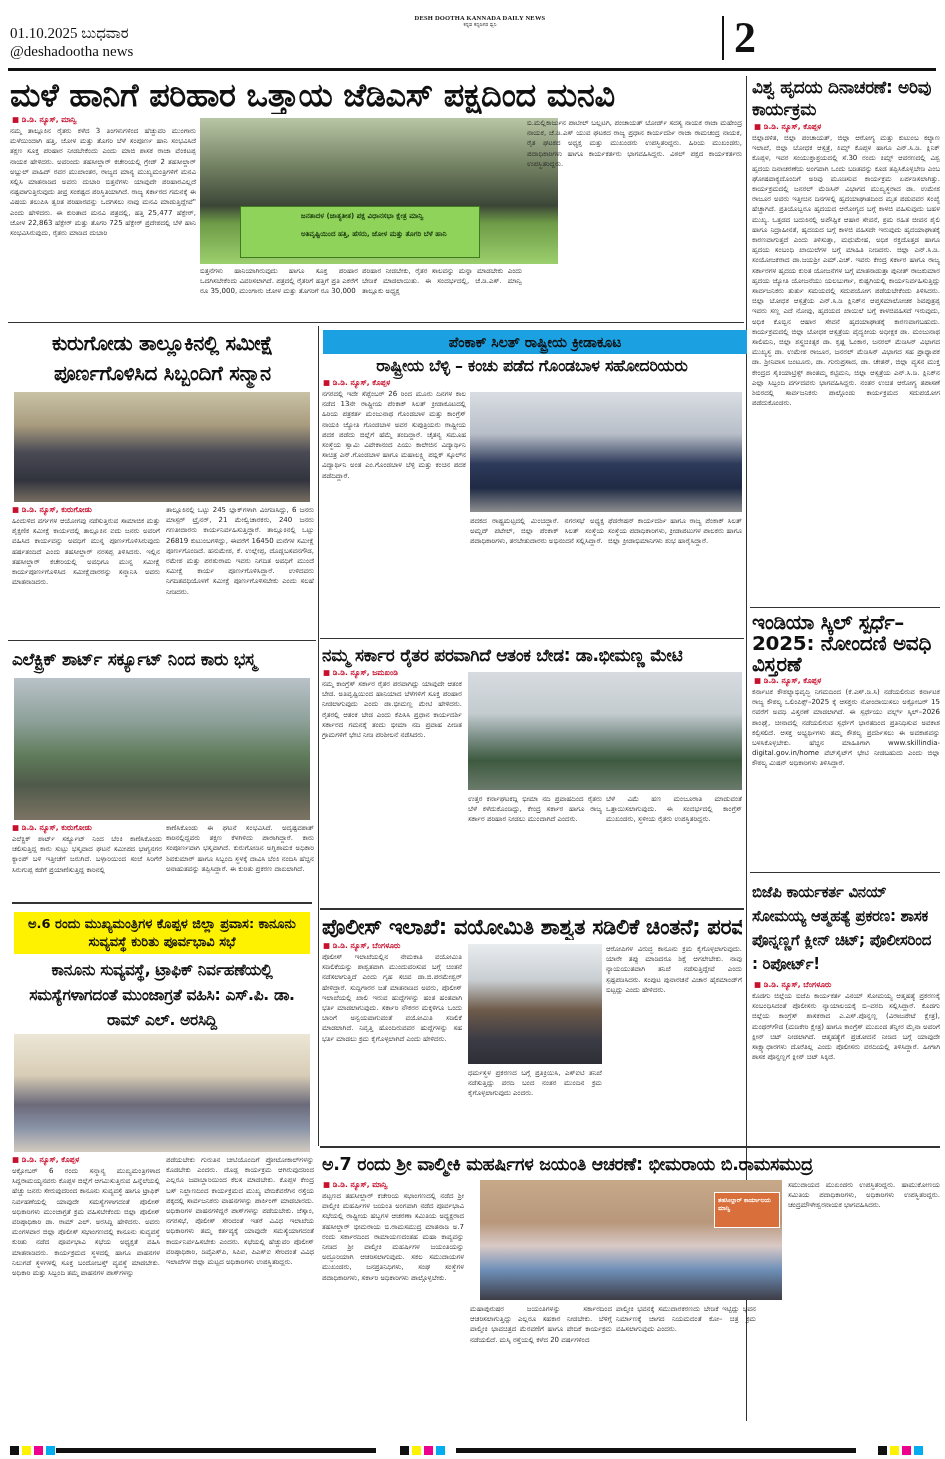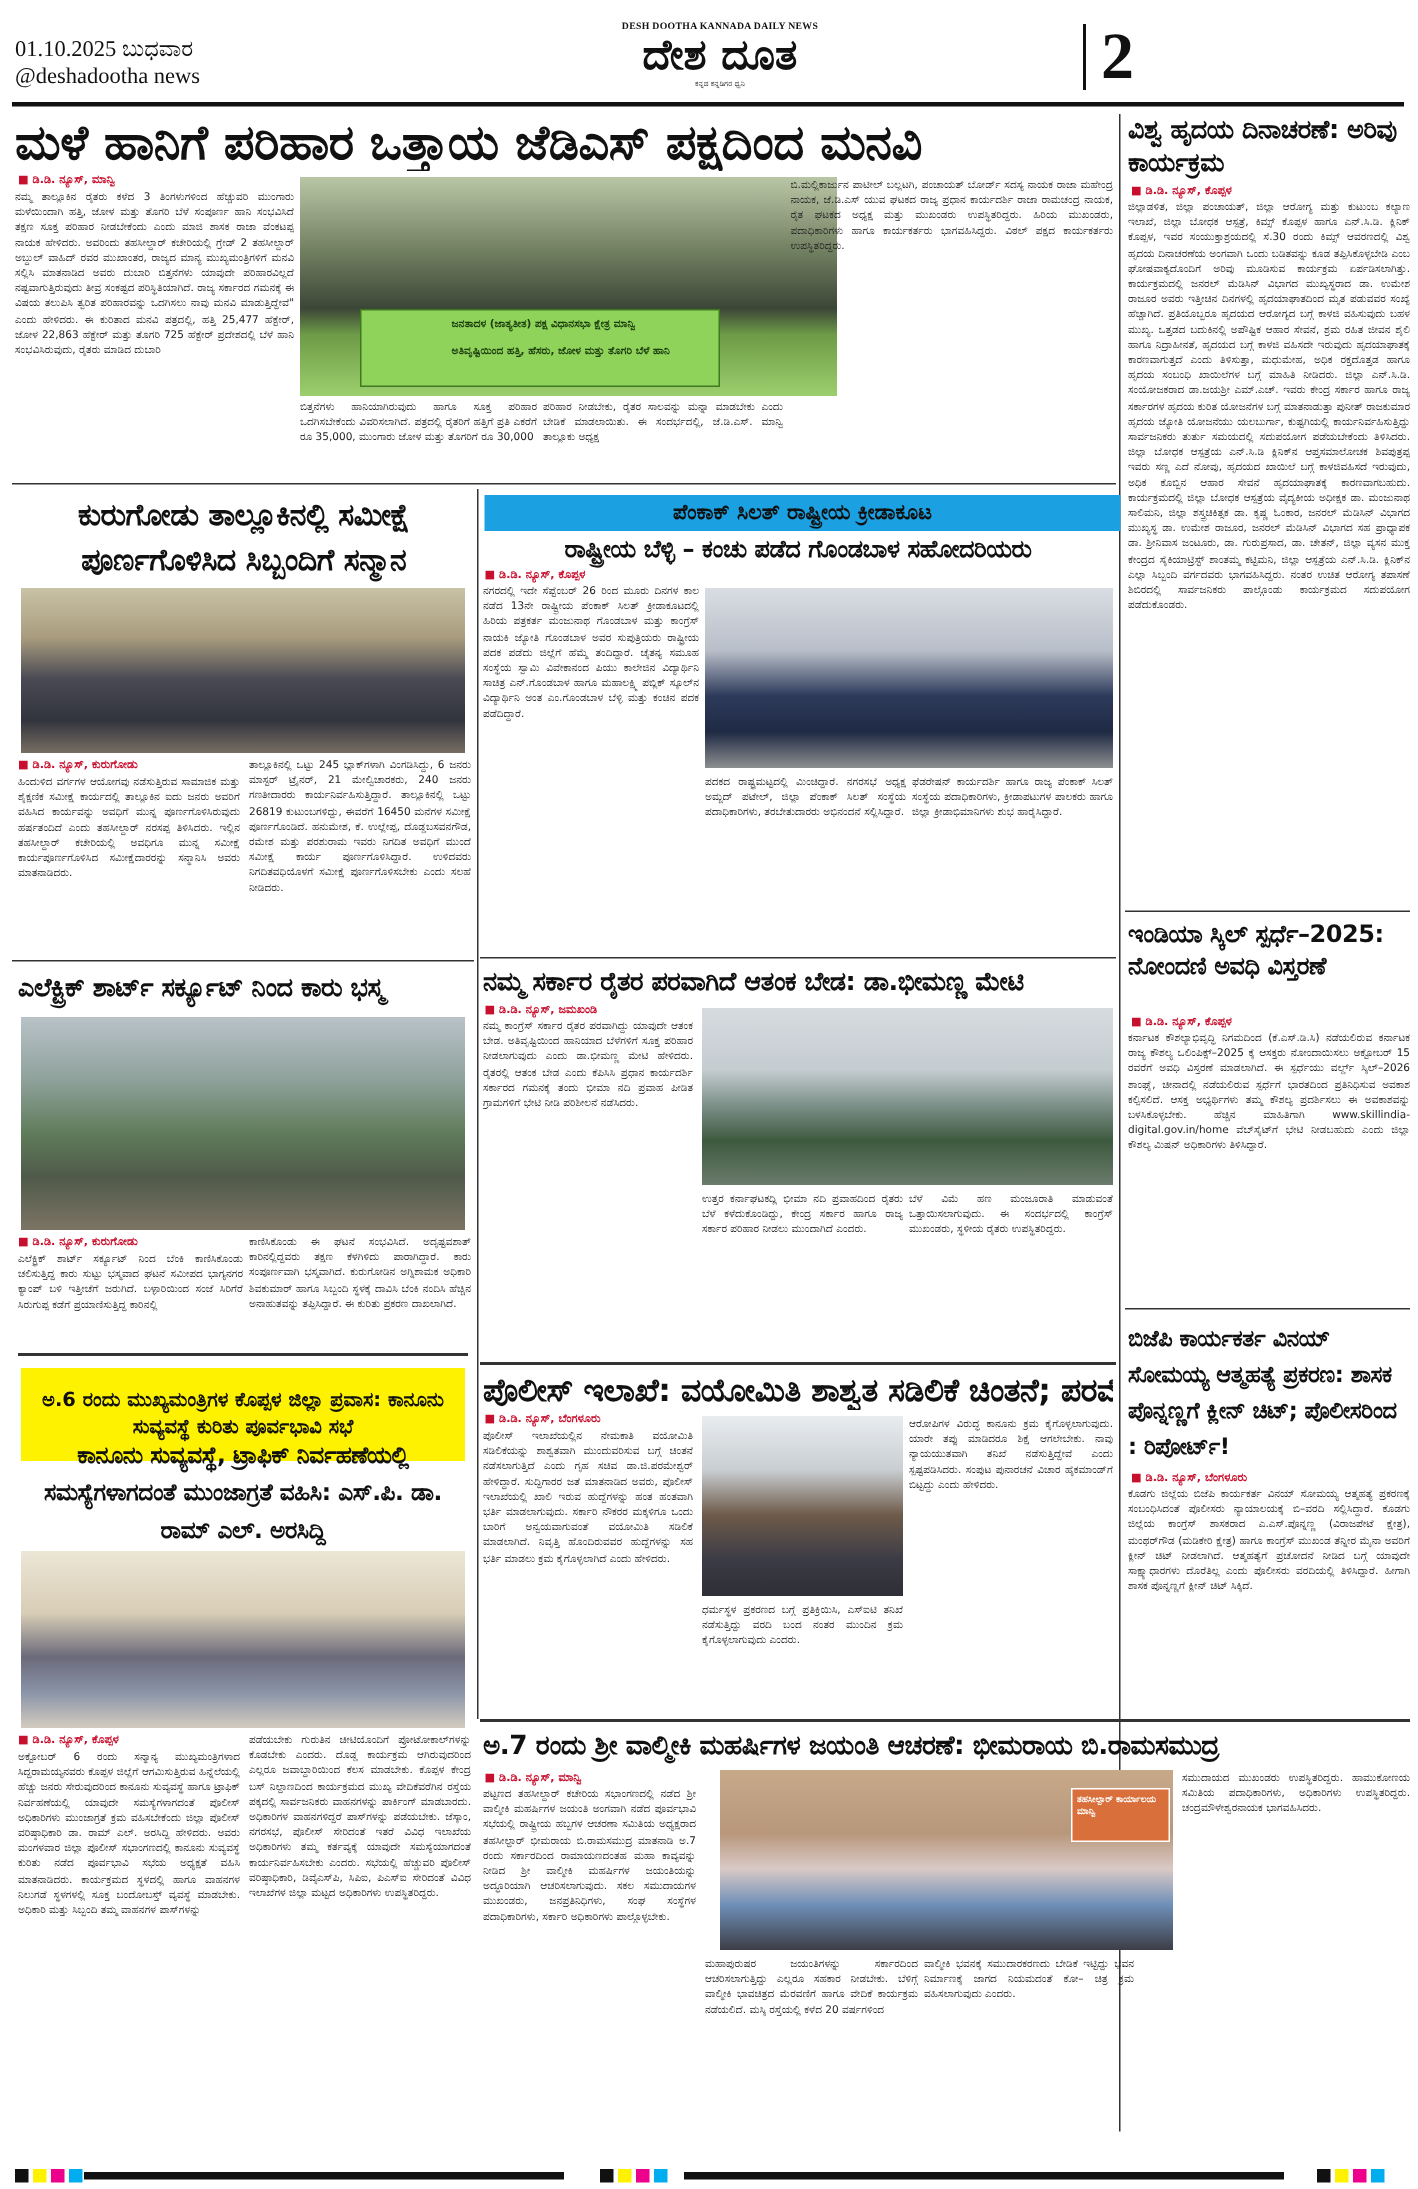--- a/index.html
+++ b/index.html
@@ -14,36 +14,35 @@
 .pageno{right:14px;top:16px;font-family:"Liberation Serif",serif;font-size:44px;font-weight:bold;padding-left:10px;border-left:2px solid #111;line-height:44px}
 .rule{background:#111}
 .h-main{font-weight:bold;color:#111;line-height:1.15;letter-spacing:-.3px}
 .byline{font-size:7.5px;color:#c8102e;font-weight:bold;line-height:10px}
 .byline::before{content:"■ ";color:#c8102e}
 .body{font-size:7px;line-height:10.2px;text-align:justify;color:#222;overflow:hidden}
 .photo{background:linear-gradient(135deg,#7a8b6a,#c9d2b5 40%,#5d6a55 70%,#a3aa90);overflow:hidden}
 .vline{background:#333;width:1px}
 .hline{background:#333;height:1px}
 .banner-blue{background:#1ba1e2;text-align:center;font-weight:bold;font-size:14px;line-height:24px;color:#111}
-.banner-yellow{background:#fff200;text-align:center;font-weight:bold;font-size:13px;line-height:18px;padding:13px 2px}
+.banner-yellow{background:#fff200;text-align:center;font-weight:bold;font-size:13px;line-height:18px;padding:3px 2px}
 .cmyk{display:flex;gap:3px}
 .cmyk span{width:9px;height:9px;display:block}
 .footbar{height:5px;background:#111}
 </style>
 </head>
 <body>
 
 <div class="abs masthead">
   <div class="abs date">
     <div>01.10.2025 ಬುಧವಾರ</div>
     <div>@deshadootha news</div>
   </div>
   <div class="abs logo-wrap">
     <div class="logo-top">DESH DOOTHA KANNADA DAILY NEWS</div>
-    <div class="logo">ದೇಶ ದೂತ</div>
     <div class="logo-sub">ಕನ್ನಡ ಕನ್ನಡಿಗರ ಧ್ವನಿ</div>
   </div>
   <div class="abs pageno">2</div>
 </div>
 <div class="abs rule" style="left:8px;top:68px;width:928px;height:3px"></div>
 
 <div class="abs vline" style="left:746px;top:76px;height:1345px"></div>
 <div class="abs vline" style="left:318px;top:326px;height:820px"></div>
 
 <div class="abs h-main" style="left:10px;top:76px;width:735px;font-size:32px;line-height:38px;white-space:nowrap;overflow:hidden">ಮಳೆ ಹಾನಿಗೆ ಪರಿಹಾರ ಒತ್ತಾಯ ಜೆಡಿಎಸ್ ಪಕ್ಷದಿಂದ ಮನವಿ</div>
@@ -89,21 +88,21 @@
 <div class="abs hline" style="left:12px;top:902px;width:300px;height:2px"></div>
 
 <div class="abs h-main" style="left:322px;top:642px;width:420px;font-size:17px;line-height:26px;white-space:nowrap;overflow:hidden">ನಮ್ಮ ಸರ್ಕಾರ ರೈತರ ಪರವಾಗಿದೆ ಆತಂಕ ಬೇಡ: ಡಾ.ಭೀಮಣ್ಣ ಮೇಟಿ</div>
 <div class="abs byline" style="left:323px;top:668px">ಡಿ.ಡಿ. ನ್ಯೂಸ್, ಜಮಖಂಡಿ</div>
 <div class="abs body" style="left:322px;top:679px;width:140px;height:225px">ನಮ್ಮ ಕಾಂಗ್ರೆಸ್ ಸರ್ಕಾರ ರೈತರ ಪರವಾಗಿದ್ದು ಯಾವುದೇ ಆತಂಕ ಬೇಡ. ಅತಿವೃಷ್ಟಿಯಿಂದ ಹಾನಿಯಾದ ಬೆಳೆಗಳಿಗೆ ಸೂಕ್ತ ಪರಿಹಾರ ನೀಡಲಾಗುವುದು ಎಂದು ಡಾ.ಭೀಮಣ್ಣ ಮೇಟಿ ಹೇಳಿದರು. ರೈತರಲ್ಲಿ ಆತಂಕ ಬೇಡ ಎಂದು ಕೆಪಿಸಿಸಿ ಪ್ರಧಾನ ಕಾರ್ಯದರ್ಶಿ ಸರ್ಕಾರದ ಗಮನಕ್ಕೆ ತಂದು ಭೀಮಾ ನದಿ ಪ್ರವಾಹ ಪೀಡಿತ ಗ್ರಾಮಗಳಿಗೆ ಭೇಟಿ ನೀಡಿ ಪರಿಶೀಲನೆ ನಡೆಸಿದರು.</div>
 <div class="abs photo" style="left:468px;top:672px;width:274px;height:118px;background:linear-gradient(180deg,#d7dbe0 0%,#c4ccd0 35%,#7d9089 55%,#3d5a3f 75%,#6b7b6c 100%)"></div>
 <div class="abs body" style="left:468px;top:794px;width:134px;height:110px">ಉತ್ತರ ಕರ್ನಾಘಟಕದ್ಲಿ ಭೀಮಾ ನದಿ ಪ್ರವಾಹದಿಂದ ರೈತರು ಬೆಳೆ ಕಳೆದುಕೊಂಡಿದ್ದು, ಕೇಂದ್ರ ಸರ್ಕಾರ ಹಾಗೂ ರಾಜ್ಯ ಸರ್ಕಾರ ಪರಿಹಾರ ನೀಡಲು ಮುಂದಾಗಿದೆ ಎಂದರು.</div>
 <div class="abs body" style="left:606px;top:794px;width:136px;height:110px">ಬೆಳೆ ವಿಮೆ ಹಣ ಮಂಜೂರಾತಿ ಮಾಡುವಂತೆ ಒತ್ತಾಯಿಸಲಾಗುವುದು. ಈ ಸಂದರ್ಭದಲ್ಲಿ ಕಾಂಗ್ರೆಸ್ ಮುಖಂಡರು, ಸ್ಥಳೀಯ ರೈತರು ಉಪಸ್ಥಿತರಿದ್ದರು.</div>
 <div class="abs hline" style="left:320px;top:908px;width:424px;height:2px"></div>
 
-<div class="abs h-main" style="left:752px;top:612px;width:188px;font-size:16px;line-height:21px">ಇಂಡಿಯಾ ಸ್ಕಿಲ್ ಸ್ಪರ್ಧೆ–2025: ನೋಂದಣಿ ಅವಧಿ ವಿಸ್ತರಣೆ</div>
+<div class="abs h-main" style="left:752px;top:612px;width:188px;font-size:20px;line-height:21px">ಇಂಡಿಯಾ ಸ್ಕಿಲ್ ಸ್ಪರ್ಧೆ–2025: ನೋಂದಣಿ ಅವಧಿ ವಿಸ್ತರಣೆ</div>
 <div class="abs byline" style="left:754px;top:676px">ಡಿ.ಡಿ. ನ್ಯೂಸ್, ಕೊಪ್ಪಳ</div>
 <div class="abs body" style="left:752px;top:687px;width:188px;height:180px">ಕರ್ನಾಟಕ ಕೌಶಲ್ಯಾಭಿವೃದ್ಧಿ ನಿಗಮದಿಂದ (ಕೆ.ಎಸ್.ಡಿ.ಸಿ) ನಡೆಯಲಿರುವ ಕರ್ನಾಟಕ ರಾಜ್ಯ ಕೌಶಲ್ಯ ಒಲಿಂಪಿಕ್ಸ್–2025 ಕ್ಕೆ ಆಸಕ್ತರು ನೋಂದಾಯಿಸಲು ಅಕ್ಟೋಬರ್ 15 ರವರೆಗೆ ಅವಧಿ ವಿಸ್ತರಣೆ ಮಾಡಲಾಗಿದೆ. ಈ ಸ್ಪರ್ಧೆಯು ವರ್ಲ್ಡ್ ಸ್ಕಿಲ್–2026 ಶಾಂಘೈ, ಚೀನಾದಲ್ಲಿ ನಡೆಯಲಿರುವ ಸ್ಪರ್ಧೆಗೆ ಭಾರತದಿಂದ ಪ್ರತಿನಿಧಿಸುವ ಅವಕಾಶ ಕಲ್ಪಿಸಲಿದೆ. ಆಸಕ್ತ ಅಭ್ಯರ್ಥಿಗಳು ತಮ್ಮ ಕೌಶಲ್ಯ ಪ್ರದರ್ಶಿಸಲು ಈ ಅವಕಾಶವನ್ನು ಬಳಸಿಕೊಳ್ಳಬೇಕು. ಹೆಚ್ಚಿನ ಮಾಹಿತಿಗಾಗಿ www.skillindia-digital.gov.in/home ವೆಬ್‌ಸೈಟ್‌ಗೆ ಭೇಟಿ ನೀಡಬಹುದು ಎಂದು ಜಿಲ್ಲಾ ಕೌಶಲ್ಯ ಮಿಷನ್ ಅಧಿಕಾರಿಗಳು ತಿಳಿಸಿದ್ದಾರೆ.</div>
 <div class="abs hline" style="left:750px;top:872px;width:190px"></div>
 
 <div class="abs h-main" style="left:752px;top:880px;width:188px;font-size:15px;line-height:24px">ಬಿಜೆಪಿ ಕಾರ್ಯಕರ್ತ ವಿನಯ್ ಸೋಮಯ್ಯ ಆತ್ಮಹತ್ಯೆ ಪ್ರಕರಣ: ಶಾಸಕ ಪೊನ್ನಣ್ಣಗೆ ಕ್ಲೀನ್ ಚಿಟ್; ಪೊಲೀಸರಿಂದ : ರಿಪೋರ್ಟ್!</div>
 <div class="abs byline" style="left:754px;top:980px">ಡಿ.ಡಿ. ನ್ಯೂಸ್, ಬೆಂಗಳೂರು</div>
 <div class="abs body" style="left:752px;top:991px;width:188px;height:145px">ಕೊಡಗು ಜಿಲ್ಲೆಯ ಬಿಜೆಪಿ ಕಾರ್ಯಕರ್ತ ವಿನಯ್ ಸೋಮಯ್ಯ ಆತ್ಮಹತ್ಯೆ ಪ್ರಕರಣಕ್ಕೆ ಸಂಬಂಧಿಸಿದಂತೆ ಪೊಲೀಸರು ನ್ಯಾಯಾಲಯಕ್ಕೆ ಬಿ–ವರದಿ ಸಲ್ಲಿಸಿದ್ದಾರೆ. ಕೊಡಗು ಜಿಲ್ಲೆಯ ಕಾಂಗ್ರೆಸ್ ಶಾಸಕರಾದ ಎ.ಎಸ್.ಪೊನ್ನಣ್ಣ (ವಿರಾಜಪೇಟೆ ಕ್ಷೇತ್ರ), ಮಂಥರ್‌ಗೌಡ (ಮಡಿಕೇರಿ ಕ್ಷೇತ್ರ) ಹಾಗೂ ಕಾಂಗ್ರೆಸ್ ಮುಖಂಡ ತೆನ್ನೀರ ಮೈನಾ ಅವರಿಗೆ ಕ್ಲೀನ್ ಚಿಟ್ ನೀಡಲಾಗಿದೆ. ಆತ್ಮಹತ್ಯೆಗೆ ಪ್ರಚೋದನೆ ನೀಡಿದ ಬಗ್ಗೆ ಯಾವುದೇ ಸಾಕ್ಷ್ಯಾಧಾರಗಳು ದೊರೆತಿಲ್ಲ ಎಂದು ಪೊಲೀಸರು ವರದಿಯಲ್ಲಿ ತಿಳಿಸಿದ್ದಾರೆ. ಹೀಗಾಗಿ ಶಾಸಕ ಪೊನ್ನಣ್ಣಗೆ ಕ್ಲೀನ್ ಚಿಟ್ ಸಿಕ್ಕಿದೆ.</div>
 
 <div class="abs banner-yellow" style="left:14px;top:912px;width:296px">ಅ.6 ರಂದು ಮುಖ್ಯಮಂತ್ರಿಗಳ ಕೊಪ್ಪಳ ಜಿಲ್ಲಾ ಪ್ರವಾಸ: ಕಾನೂನು ಸುವ್ಯವಸ್ಥೆ ಕುರಿತು ಪೂರ್ವಭಾವಿ ಸಭೆ</div>
 <div class="abs h-main" style="left:12px;top:958px;width:300px;font-size:15.5px;line-height:25px;text-align:center">ಕಾನೂನು ಸುವ್ಯವಸ್ಥೆ, ಟ್ರಾಫಿಕ್ ನಿರ್ವಹಣೆಯಲ್ಲಿ ಸಮಸ್ಯೆಗಳಾಗದಂತೆ ಮುಂಜಾಗ್ರತೆ ವಹಿಸಿ: ಎಸ್.ಪಿ. ಡಾ. ರಾಮ್ ಎಲ್. ಅರಸಿದ್ದಿ</div>

